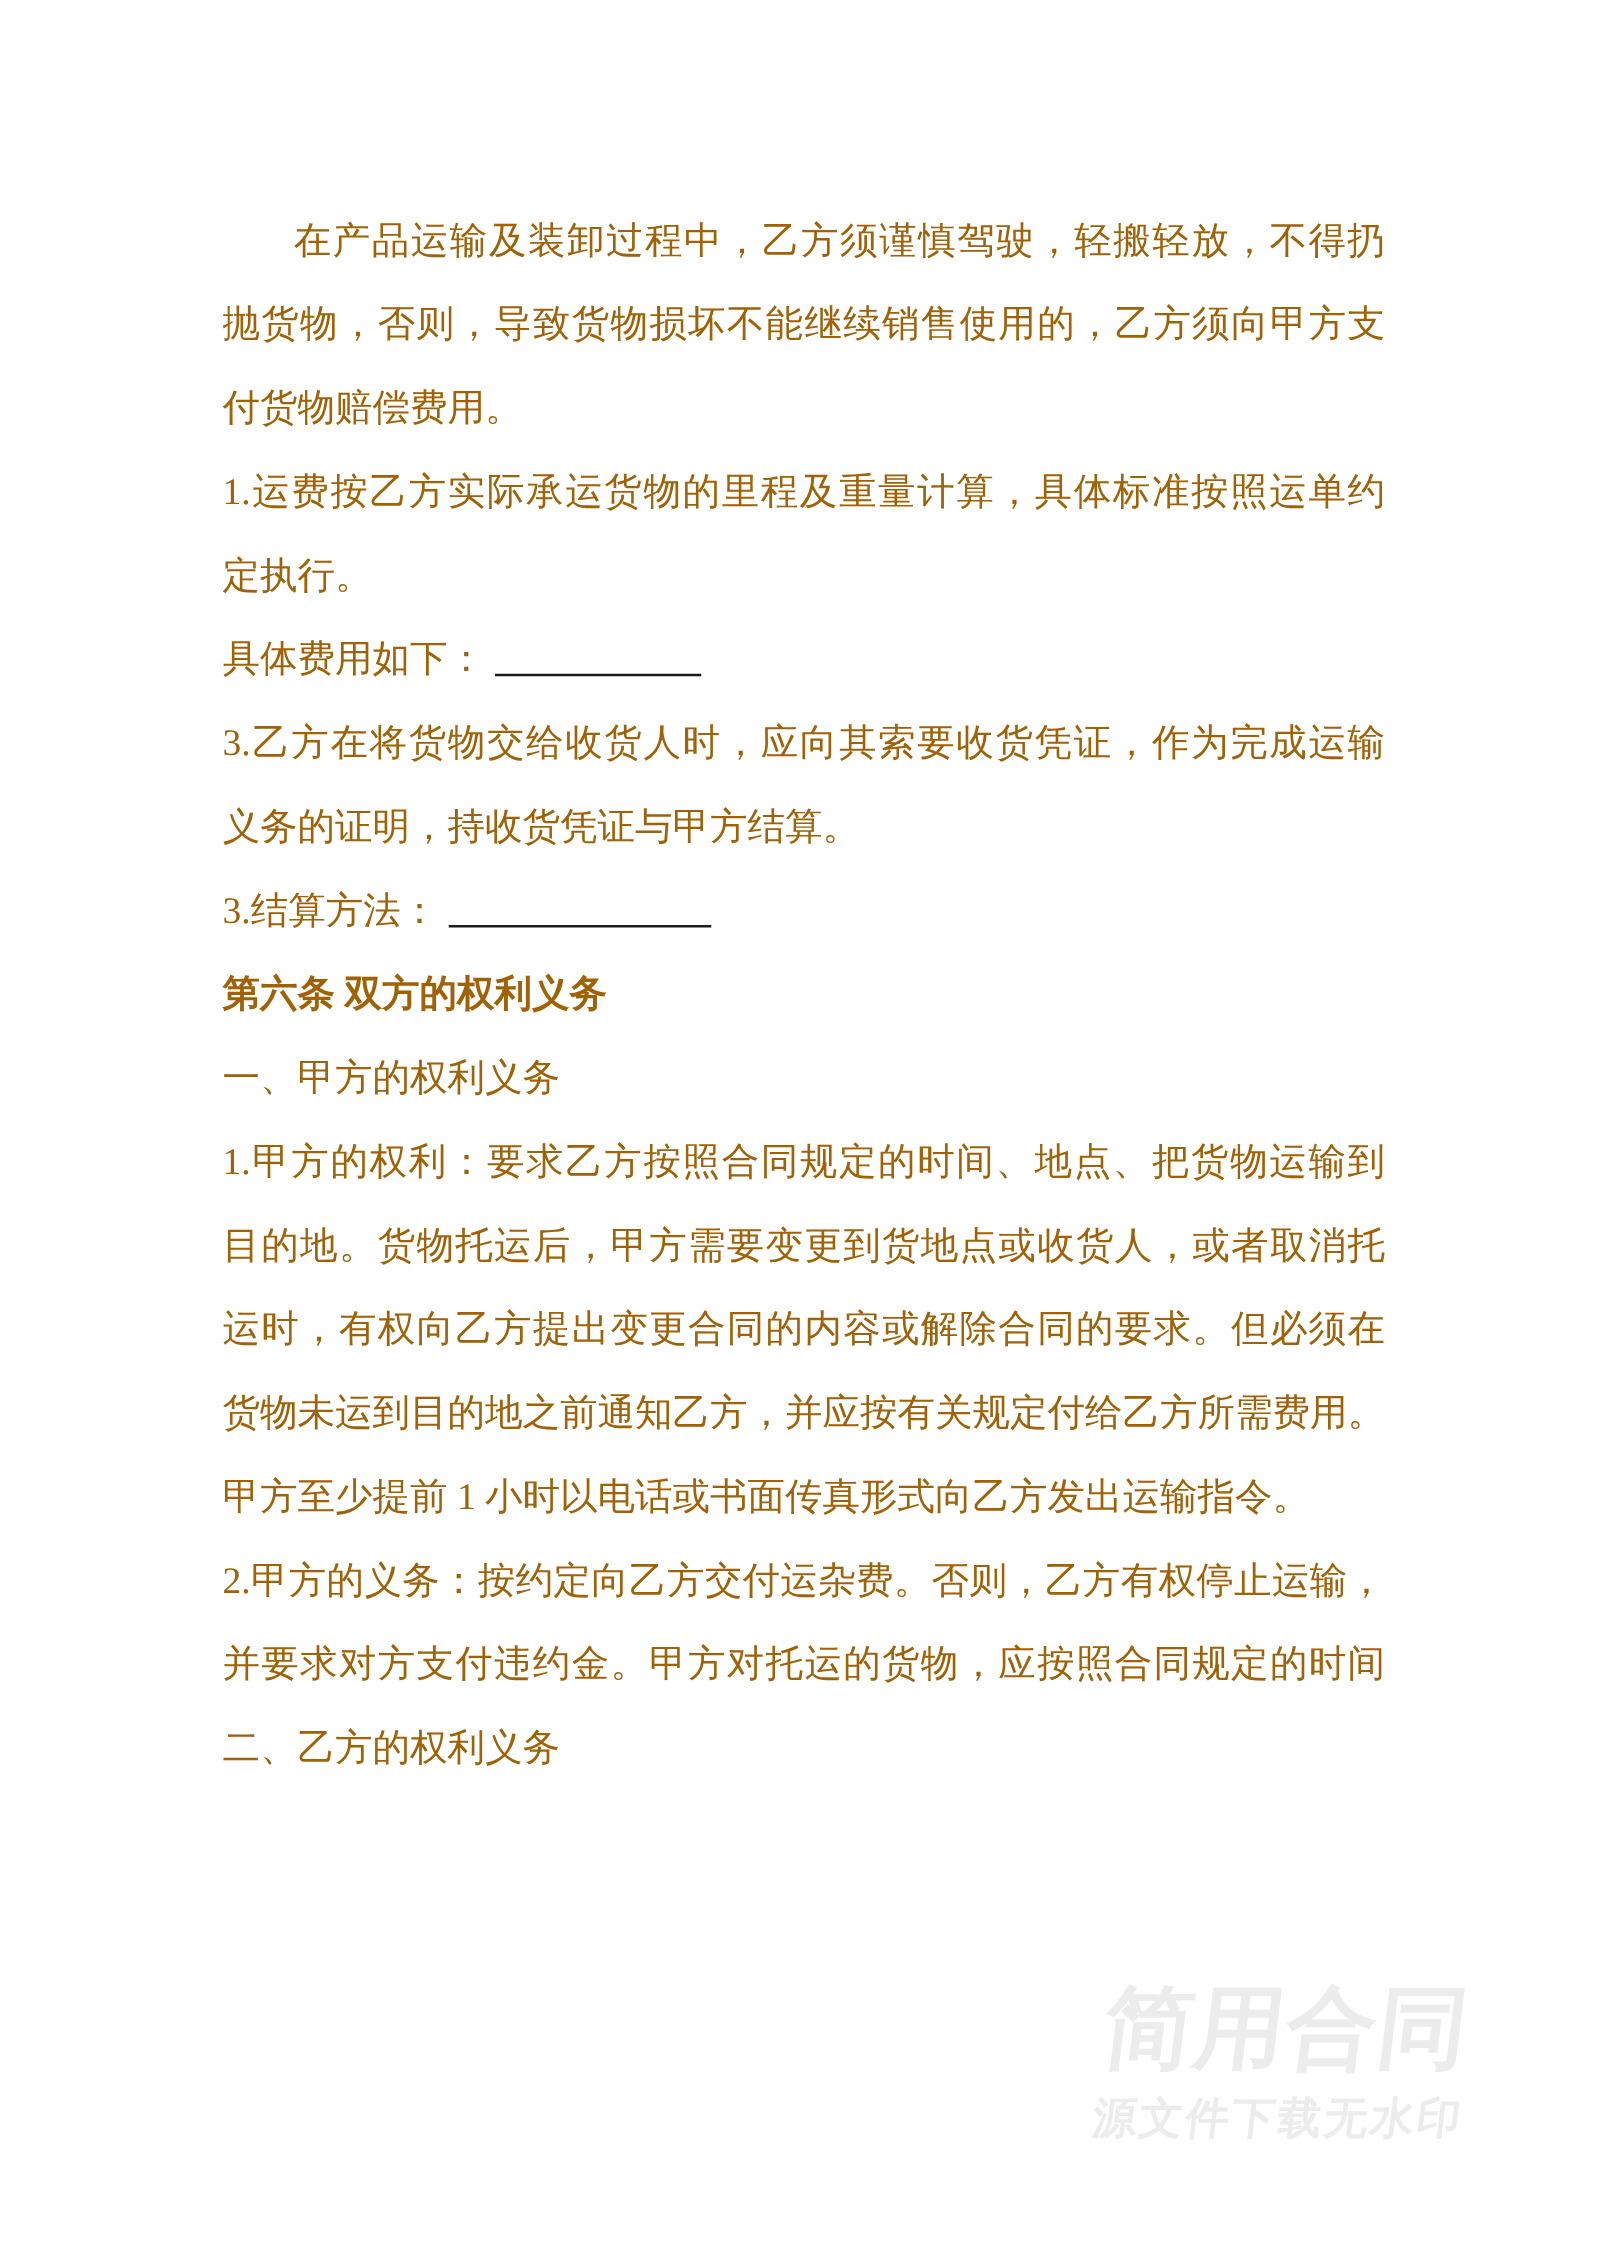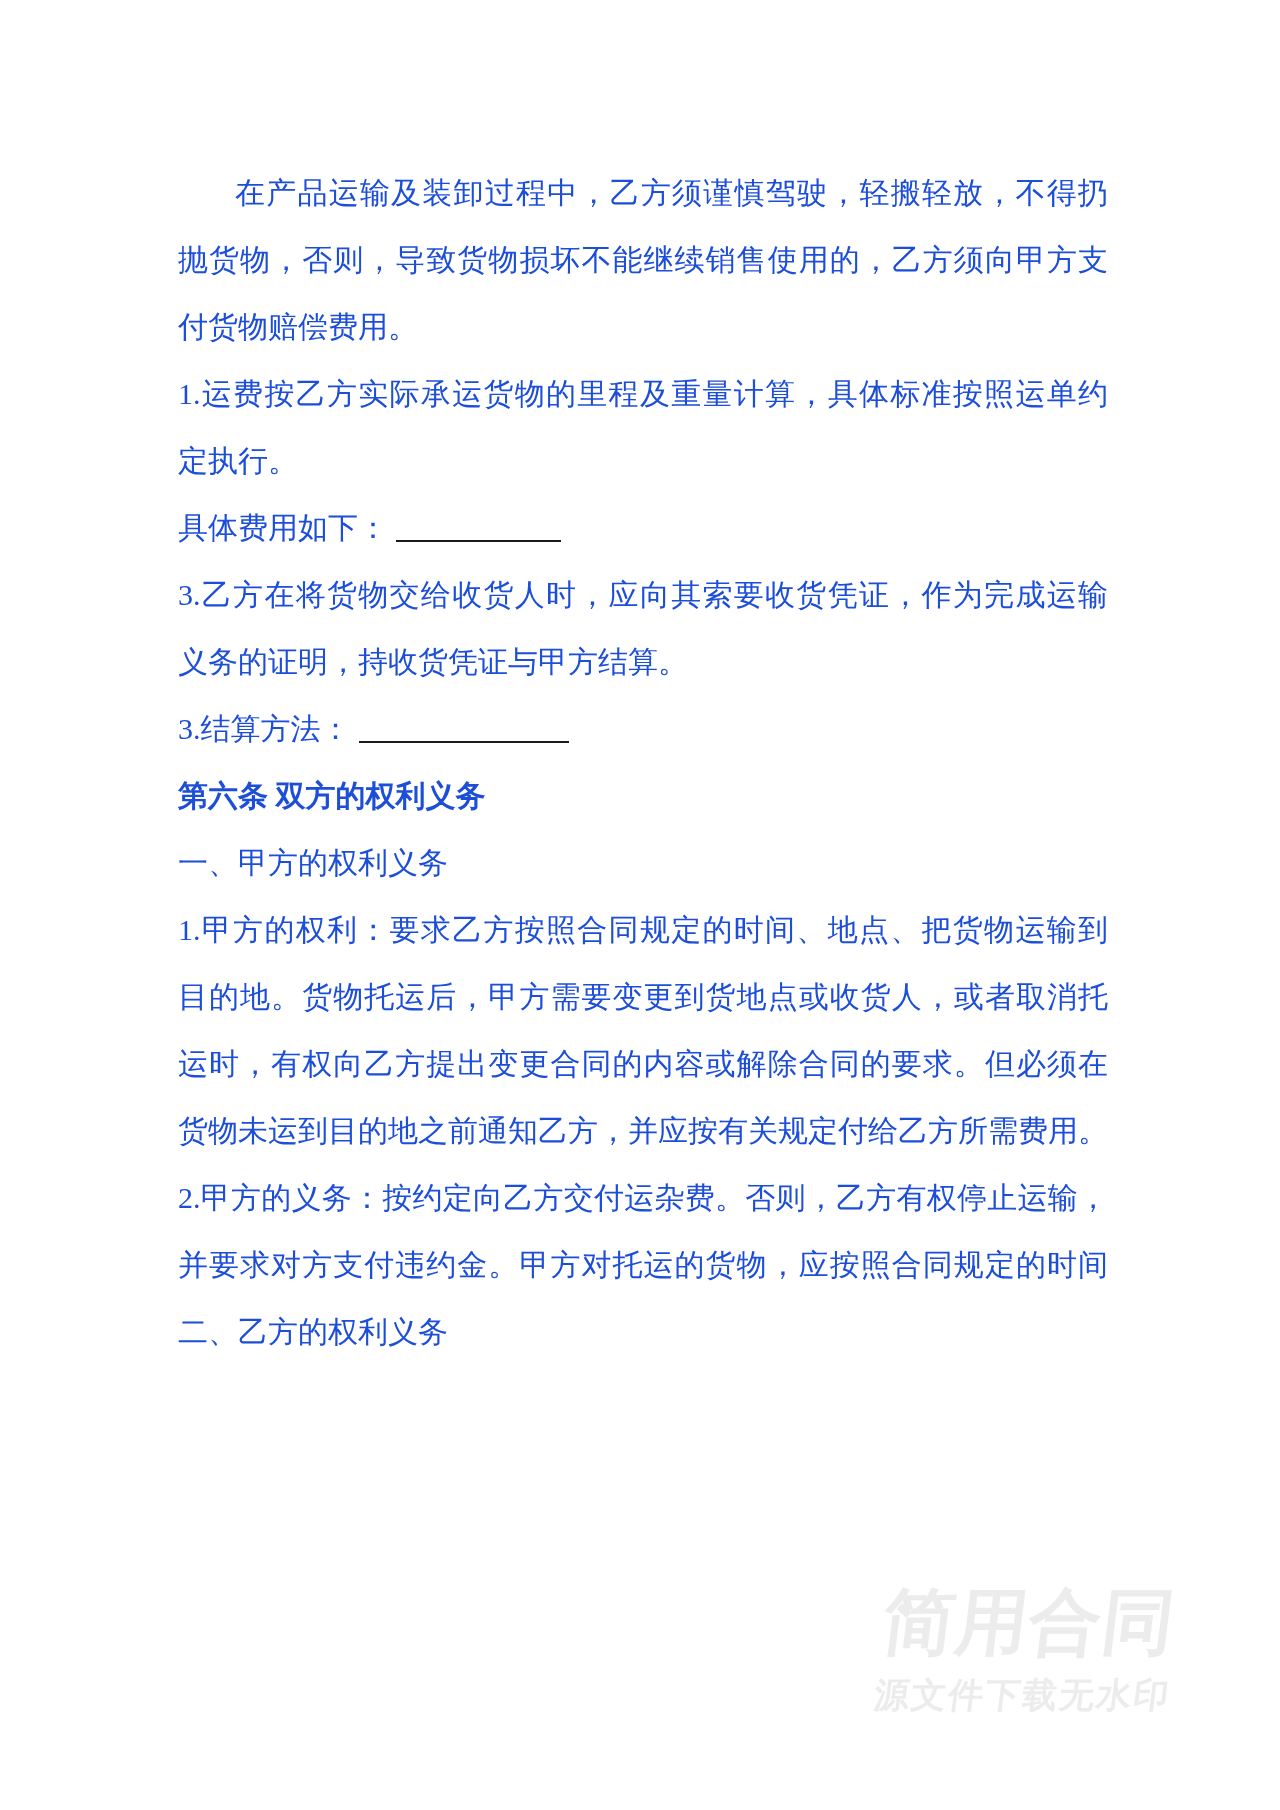--- a/index.html
+++ b/index.html
@@ -19,21 +19,21 @@
     position: absolute;
     left: 178px;
     top: 159px;
     width: 930px;
   }
   .line {
     font-size: 30px;
     line-height: 67px;
     height: 67px;
     white-space: nowrap;
-    color: #1d4ed8;
+    color: #a16207;
   }
   .justify {
     white-space: normal;
     text-align: justify;
     text-align-last: justify;
   }
   .first-indent {
     text-indent: 57px;
   }
   .heading {
@@ -95,20 +95,21 @@
   <div class="line"><span>3.结算方法：</span><span class="blank blank-settle"></span></div>
 
   <div class="line heading">第六条 双方的权利义务</div>
 
   <div class="line">一、甲方的权利义务</div>
 
   <div class="line justify">1.甲方的权利：要求乙方按照合同规定的时间、地点、把货物运输到</div>
   <div class="line justify">目的地。货物托运后，甲方需要变更到货地点或收货人，或者取消托</div>
   <div class="line justify">运时，有权向乙方提出变更合同的内容或解除合同的要求。但必须在</div>
   <div class="line justify">货物未运到目的地之前通知乙方，并应按有关规定付给乙方所需费用。</div>
+  <div class="line">甲方至少提前 1 小时以电话或书面传真形式向乙方发出运输指令。</div>
 
   <div class="line justify">2.甲方的义务：按约定向乙方交付运杂费。否则，乙方有权停止运输，</div>
   <div class="line justify">并要求对方支付违约金。甲方对托运的货物，应按照合同规定的时间</div>
 
   <div class="line">二、乙方的权利义务</div>
 </div>
 
 <div class="watermark">
   <div class="watermark-title">简用合同</div>
   <div class="watermark-subtitle">源文件下载无水印</div>

